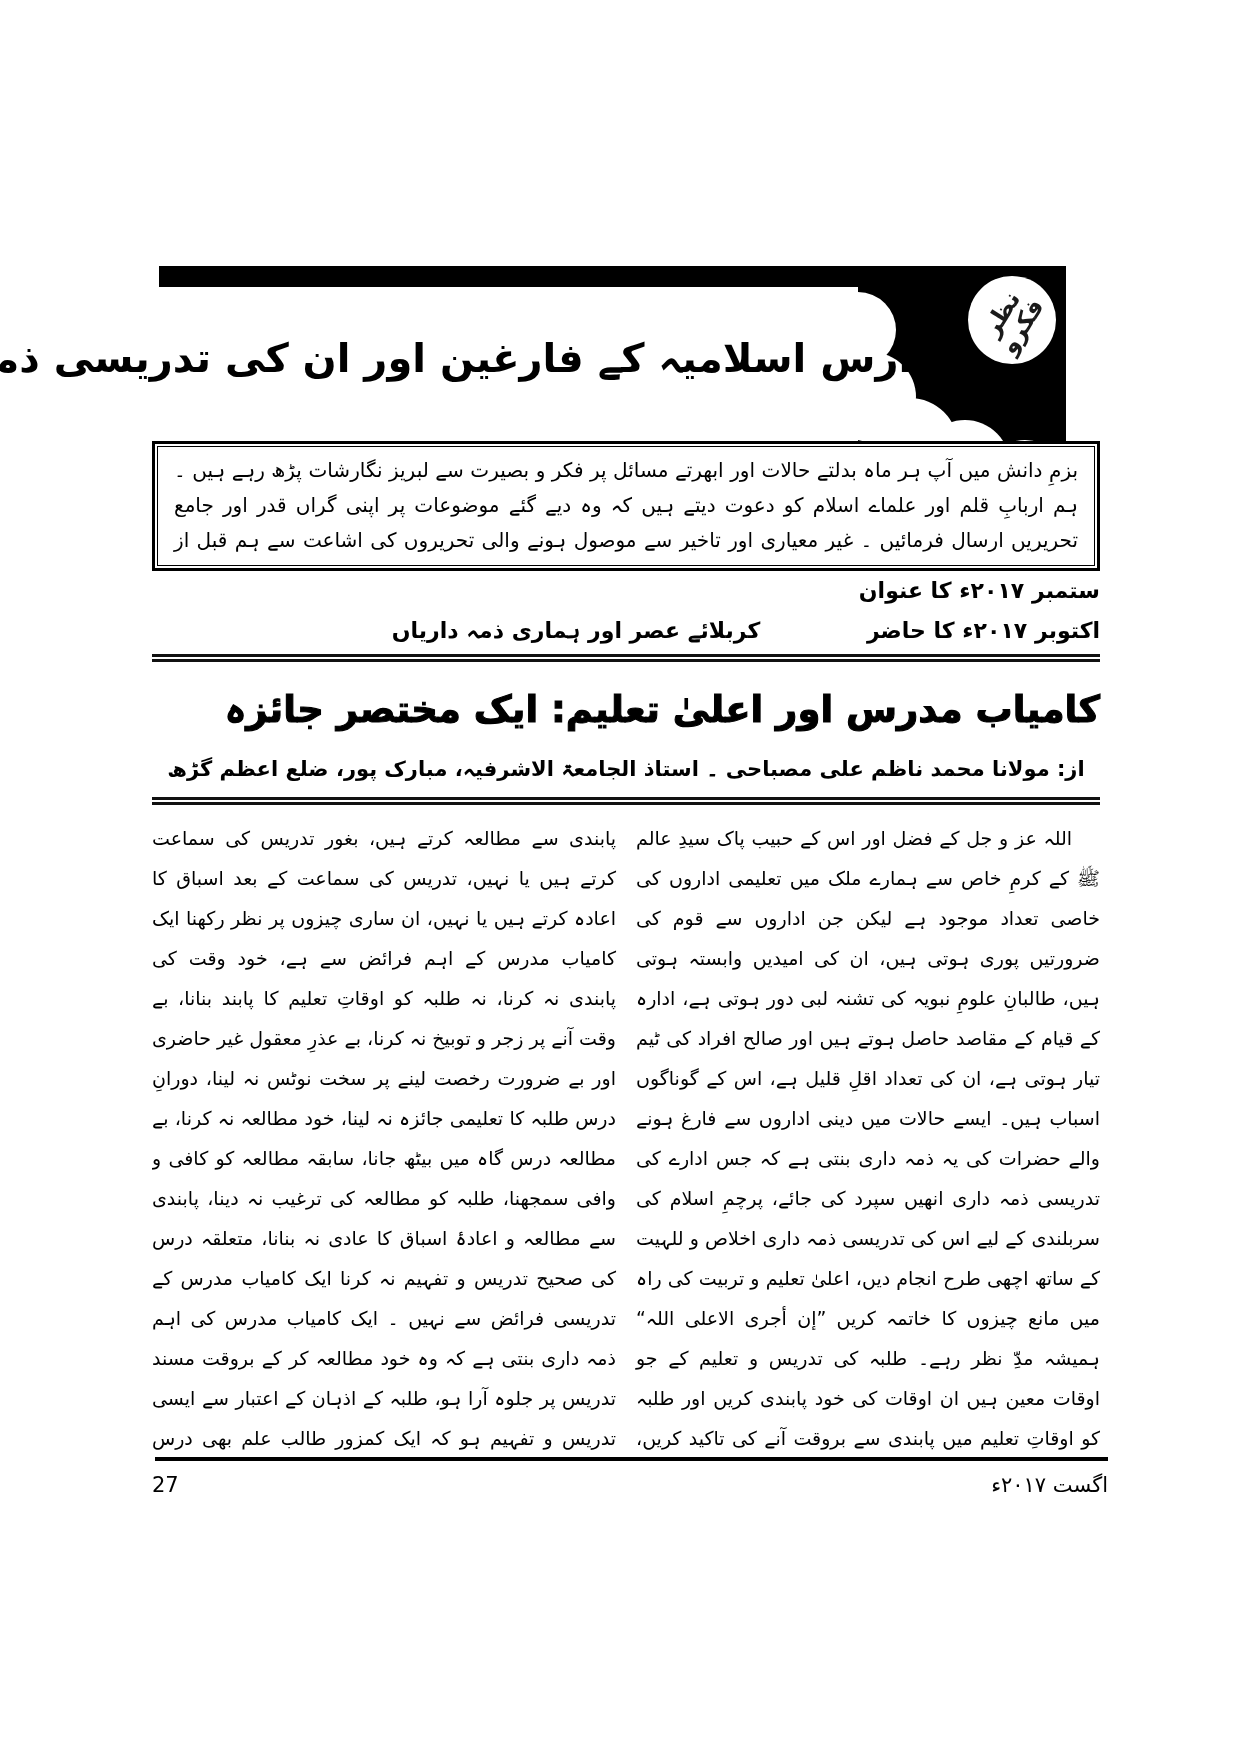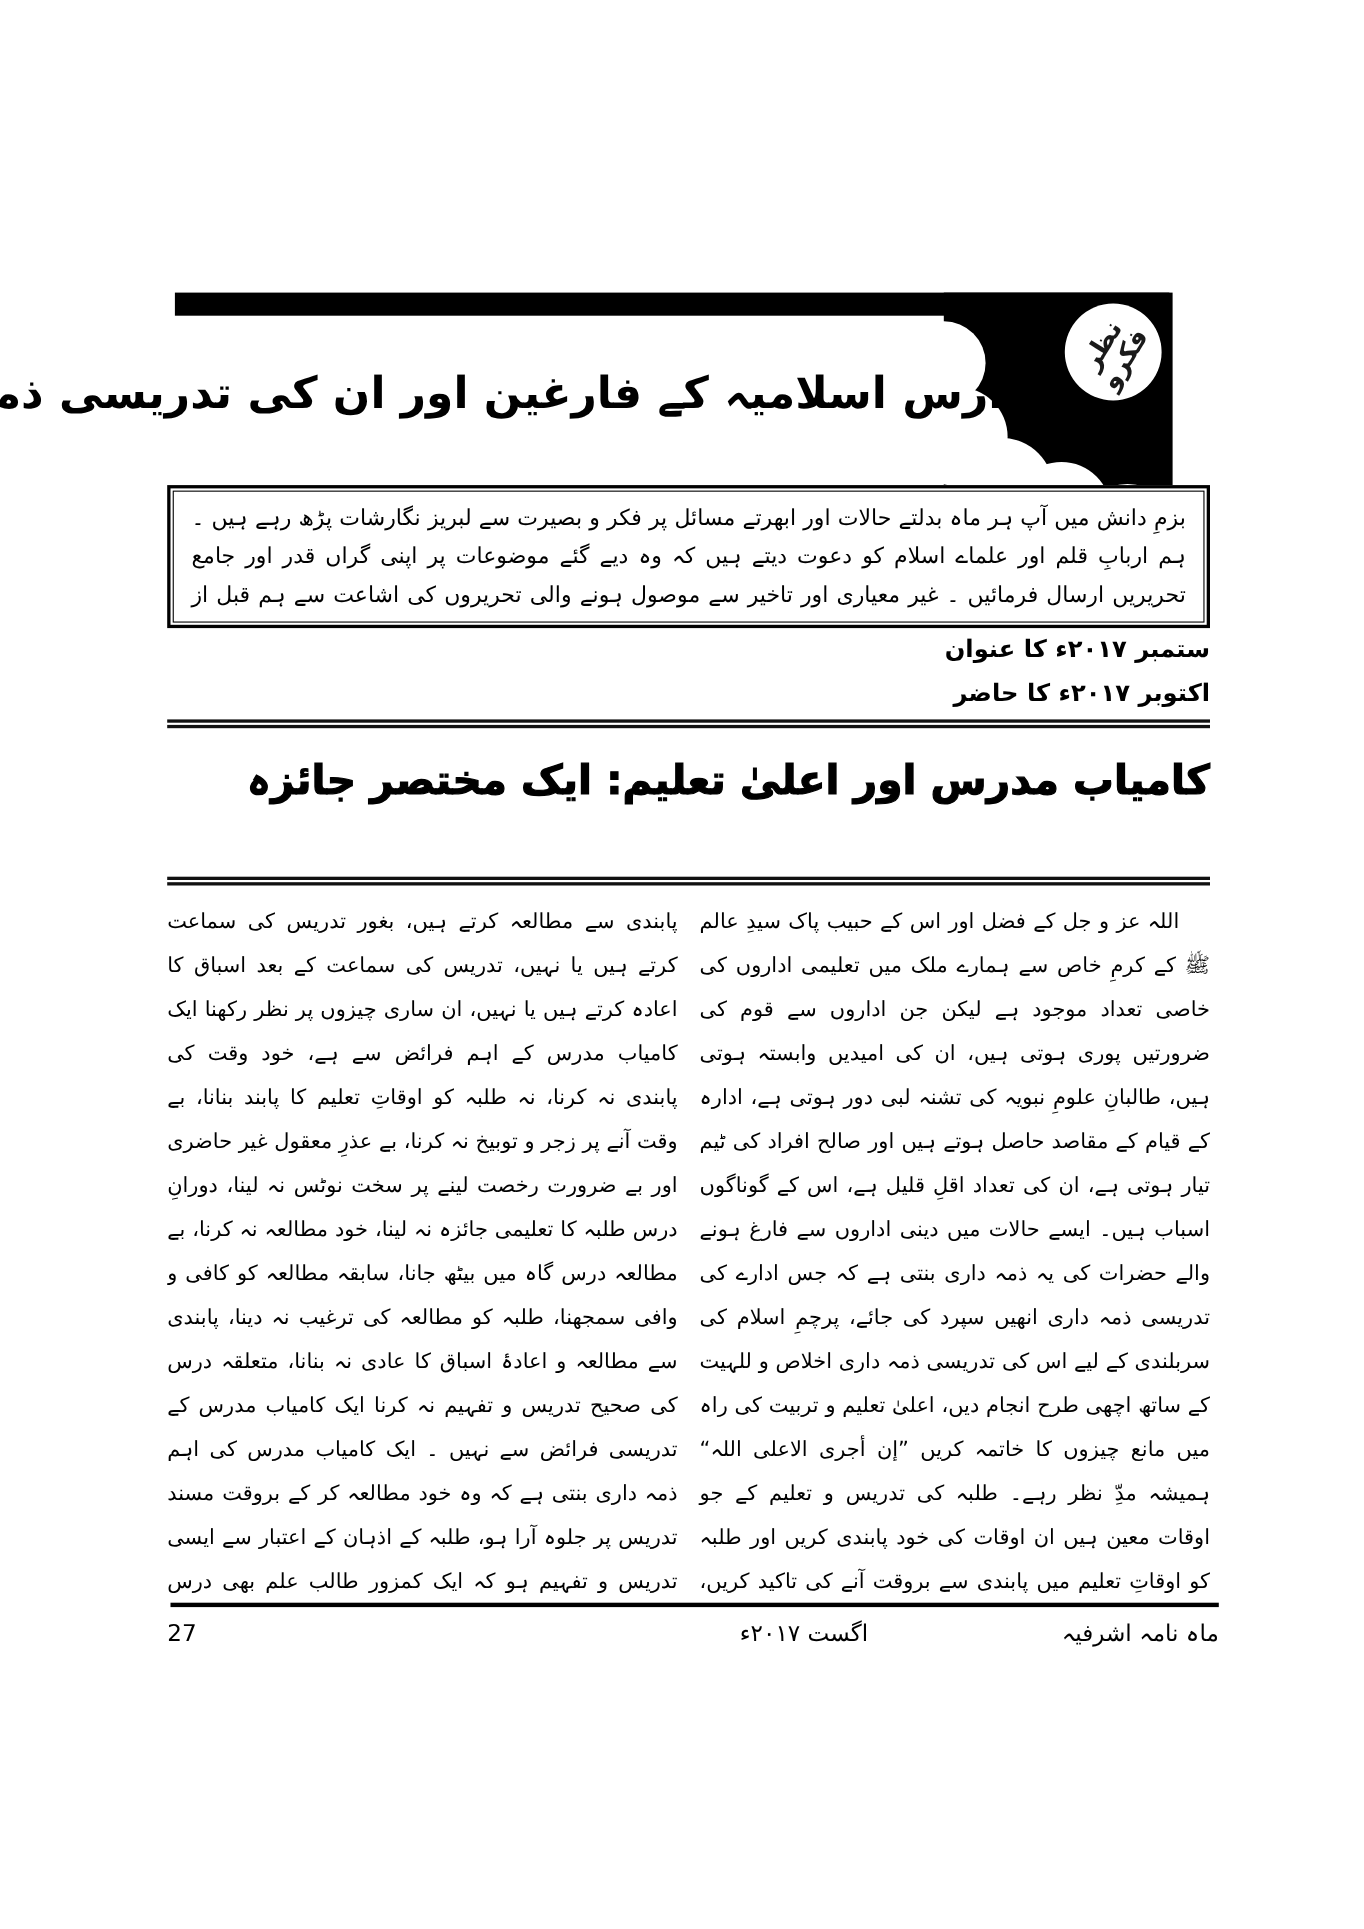--- a/index.html
+++ b/index.html
@@ -114,39 +114,40 @@
   <div class="notice-box">
     <div class="notice-inner">بزمِ دانش میں آپ ہر ماہ بدلتے حالات اور ابھرتے مسائل پر فکر و بصیرت سے لبریز نگارشات پڑھ رہے ہیں ۔ ہم اربابِ قلم اور علماے اسلام کو دعوت دیتے ہیں کہ وہ دیے گئے موضوعات پر اپنی گراں قدر اور جامع تحریریں ارسال فرمائیں ۔ غیر معیاری اور تاخیر سے موصول ہونے والی تحریروں کی اشاعت سے ہم قبل از وقت معذرت خواہ ہیں ۔ از: مبارک حسین مصباحی</div>
   </div>
 
   <div class="topics">
     <div class="topic-row">
       <span class="topic-label">ستمبر ۲۰۱۷ء کا عنوان</span>
     </div>
     <div class="topic-row">
       <span class="topic-label">اکتوبر ۲۰۱۷ء کا حاضر</span>
+      <span class="topic-title">کربلائے عصر اور ہماری ذمہ داریاں</span>
     </div>
   </div>
 
   <div class="dbl-rule rule-a"></div>
 
   <div class="article-heading">کامیاب مدرس اور اعلیٰ تعلیم: ایک مختصر جائزہ</div>
+  <div class="article-byline">از: مولانا محمد ناظم علی مصباحی ۔ استاذ الجامعۃ الاشرفیہ، مبارک پور، ضلع اعظم گڑھ</div>
 
   <div class="dbl-rule rule-b"></div>
 
   <div class="columns">
     <div class="col">
       <p class="indent-first">اللہ عز و جل کے فضل اور اس کے حبیب پاک سیدِ عالم ﷺ کے کرمِ خاص سے ہمارے ملک میں تعلیمی اداروں کی خاصی تعداد موجود ہے لیکن جن اداروں سے قوم کی ضرورتیں پوری ہوتی ہیں، ان کی امیدیں وابستہ ہوتی ہیں، طالبانِ علومِ نبویہ کی تشنہ لبی دور ہوتی ہے، ادارہ کے قیام کے مقاصد حاصل ہوتے ہیں اور صالح افراد کی ٹیم تیار ہوتی ہے، ان کی تعداد اقلِ قلیل ہے، اس کے گوناگوں اسباب ہیں۔ ایسے حالات میں دینی اداروں سے فارغ ہونے والے حضرات کی یہ ذمہ داری بنتی ہے کہ جس ادارے کی تدریسی ذمہ داری انھیں سپرد کی جائے، پرچمِ اسلام کی سربلندی کے لیے اس کی تدریسی ذمہ داری اخلاص و للہیت کے ساتھ اچھی طرح انجام دیں، اعلیٰ تعلیم و تربیت کی راہ میں مانع چیزوں کا خاتمہ کریں ”إن أجری الاعلی اللہ“ ہمیشہ مدِّ نظر رہے۔ طلبہ کی تدریس و تعلیم کے جو اوقات معین ہیں ان اوقات کی خود پابندی کریں اور طلبہ کو اوقاتِ تعلیم میں پابندی سے بروقت آنے کی تاکید کریں، ان کی تعلیم و تفریح کا وقت معین کریں، بے وقت آنے یا بے عذرِ معقول غیر حاضر ہونے اور بے ضرورت رخصت کی درخواست دینے پر سخت نوٹس لیں، طلبہ کی نقل و حرکت کا بنظرِ غائر مطالعہ کریں کہ وہ تعلیم میں مشغول ہیں یا تعلیم کے علاوہ کسی اور کام یا لہو و لعب ملٹی میڈیا موبائل وغیرہ چلانے میں مشغول ہیں،</p>
     </div>
     <div class="col">
       <p>پابندی سے مطالعہ کرتے ہیں، بغور تدریس کی سماعت کرتے ہیں یا نہیں، تدریس کی سماعت کے بعد اسباق کا اعادہ کرتے ہیں یا نہیں، ان ساری چیزوں پر نظر رکھنا ایک کامیاب مدرس کے اہم فرائض سے ہے، خود وقت کی پابندی نہ کرنا، نہ طلبہ کو اوقاتِ تعلیم کا پابند بنانا، بے وقت آنے پر زجر و توبیخ نہ کرنا، بے عذرِ معقول غیر حاضری اور بے ضرورت رخصت لینے پر سخت نوٹس نہ لینا، دورانِ درس طلبہ کا تعلیمی جائزہ نہ لینا، خود مطالعہ نہ کرنا، بے مطالعہ درس گاہ میں بیٹھ جانا، سابقہ مطالعہ کو کافی و وافی سمجھنا، طلبہ کو مطالعہ کی ترغیب نہ دینا، پابندی سے مطالعہ و اعادۂ اسباق کا عادی نہ بنانا، متعلقہ درس کی صحیح تدریس و تفہیم نہ کرنا ایک کامیاب مدرس کے تدریسی فرائض سے نہیں ۔ ایک کامیاب مدرس کی اہم ذمہ داری بنتی ہے کہ وہ خود مطالعہ کر کے بروقت مسند تدریس پر جلوہ آرا ہو، طلبہ کے اذہان کے اعتبار سے ایسی تدریس و تفہیم ہو کہ ایک کمزور طالب علم بھی درس سے حظِّ وافر حاصل کر سکے اور بادۂ علم و فن سے سیراب ہو سکے ۔</p>
 
     </div>
   </div>
 
   <div class="footer-rule"></div>
   <div class="footer-row">
-    <span class="cell right">ماہ نامہ اشرفیہ</span>
     <span class="cell center">اگست ۲۰۱۷ء</span>
     <span class="cell left">27</span>
   </div>
 
 </div>
 
 </body></html>

